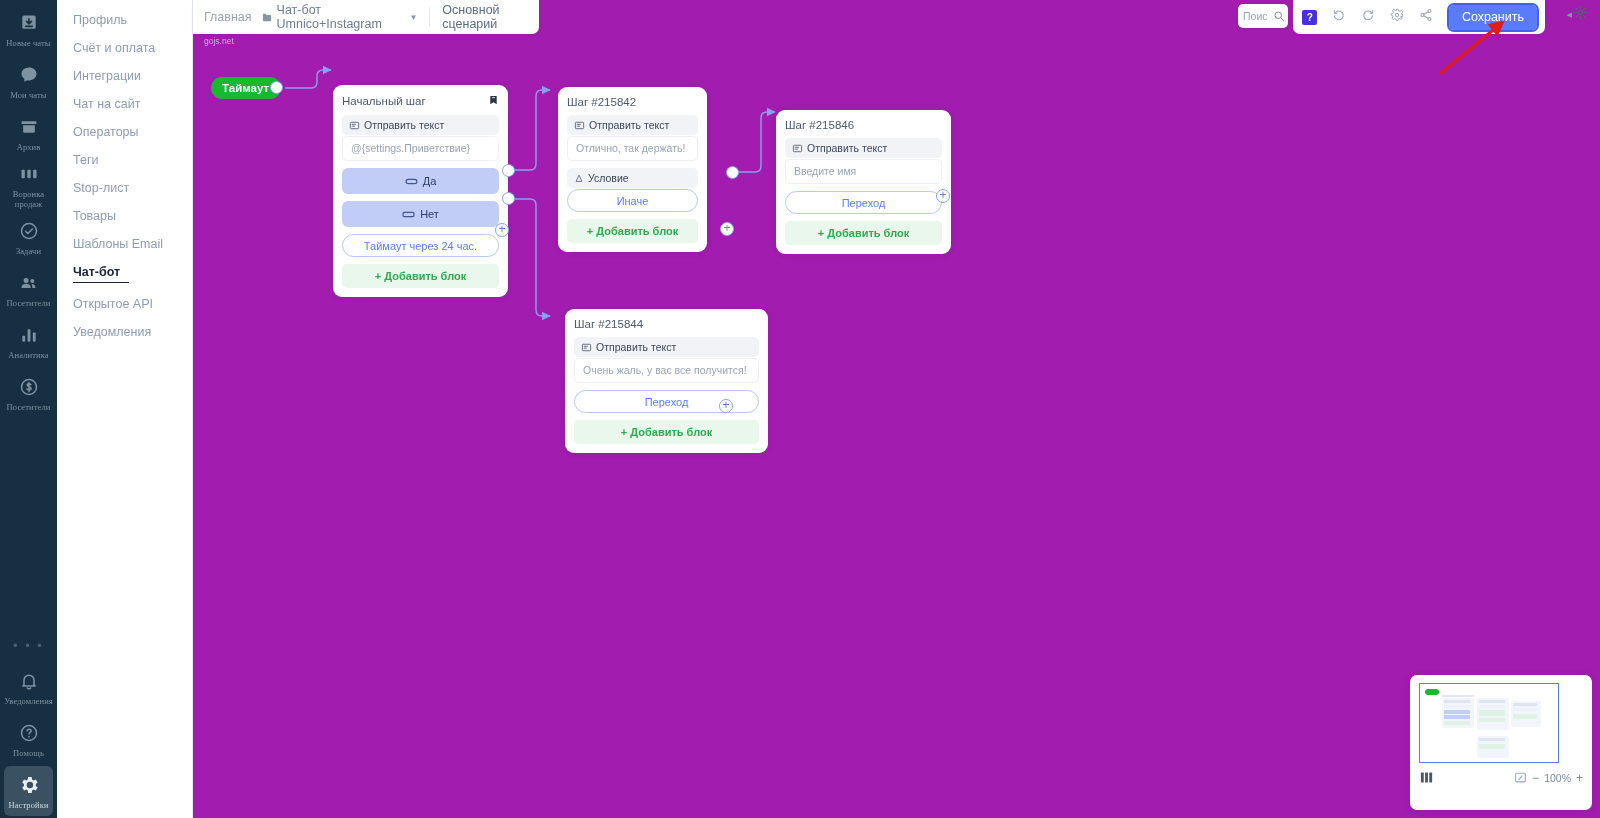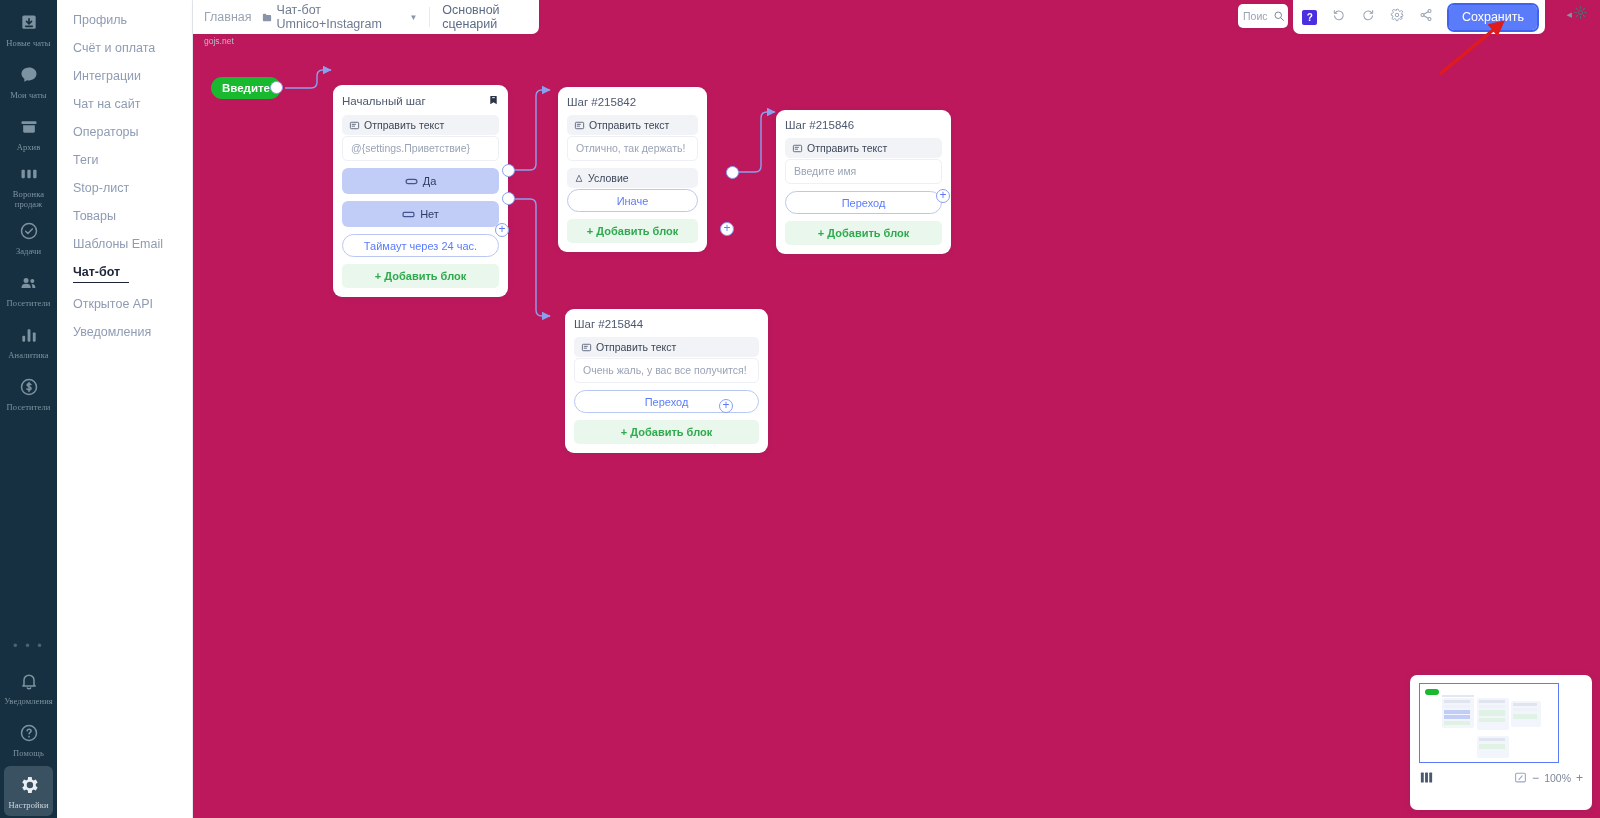--- a/index.html
+++ b/index.html
@@ -110,21 +110,21 @@
   #gear-right {
     position: absolute; right: 12px; top: 5px;
     display: flex; align-items: center; gap: 1px; cursor: pointer; z-index: 7;
     color: #5b6473;
   }
   #gear-right .mini-caret { font-size: 7px; color: #8a94a8; }
 
   
   #canvas {
     position: absolute; left: 193px; top: 0; right: 0; bottom: 0;
-    background: #be185d; overflow: hidden;
+    background: #a21caf; overflow: hidden;
   }
   #gojs-watermark {
     position: absolute; left: 11px; top: 36px;
     font-size: 8.5px; color: #b7bdc9;
   }
 
   
   .node {
     position: absolute; background: #ffffff; border-radius: 9px;
     box-shadow: 0 1px 5px rgba(40,55,80,.13);
@@ -381,21 +381,21 @@
       <path d="M92,88 L118,88 Q124,88 124,82 L124,76 Q124,70 130,70 L138,70" fill="none" stroke="#8aa0ef" stroke-width="1.4" marker-end="url(#ah)"></path>
 
       <path d="M315,170 L337,170 Q343,170 343,164 L343,96 Q343,90 349,90 L357,90" fill="none" stroke="#8aa0ef" stroke-width="1.4" marker-end="url(#ah)"></path>
 
       <path d="M315,199 L337,199 Q343,199 343,205 L343,310 Q343,316 349,316 L357,316" fill="none" stroke="#8aa0ef" stroke-width="1.4" marker-end="url(#ah)"></path>
 
       <path d="M539,172 L562,172 Q568,172 568,166 L568,118 Q568,112 574,112 L582,112" fill="none" stroke="#8aa0ef" stroke-width="1.4" marker-end="url(#ah)"></path>
     </svg>
 
     <div id="start-pill" style="left:18px; top:77px;">
-      <span>Введите</span>
+      <span>Таймаут</span>
     </div>
     <div id="start-port" style="left:77px; top:81px;"></div>
 
     <div class="node" style="left:140px; top:85px; width:175px;">
       <div class="node-title">
         <span class="node-title-text">Начальный шаг</span>
         <span class="bookmark-ico">
           <svg width="11" height="12" viewBox="0 0 24 24" fill="currentColor">
             <path d="M6 3h12a1 1 0 0 1 1 1v17l-7-4-7 4V4a1 1 0 0 1 1-1z"></path>
             <rect x="9" y="6" width="6" height="2" fill="#ffffff"></rect>

